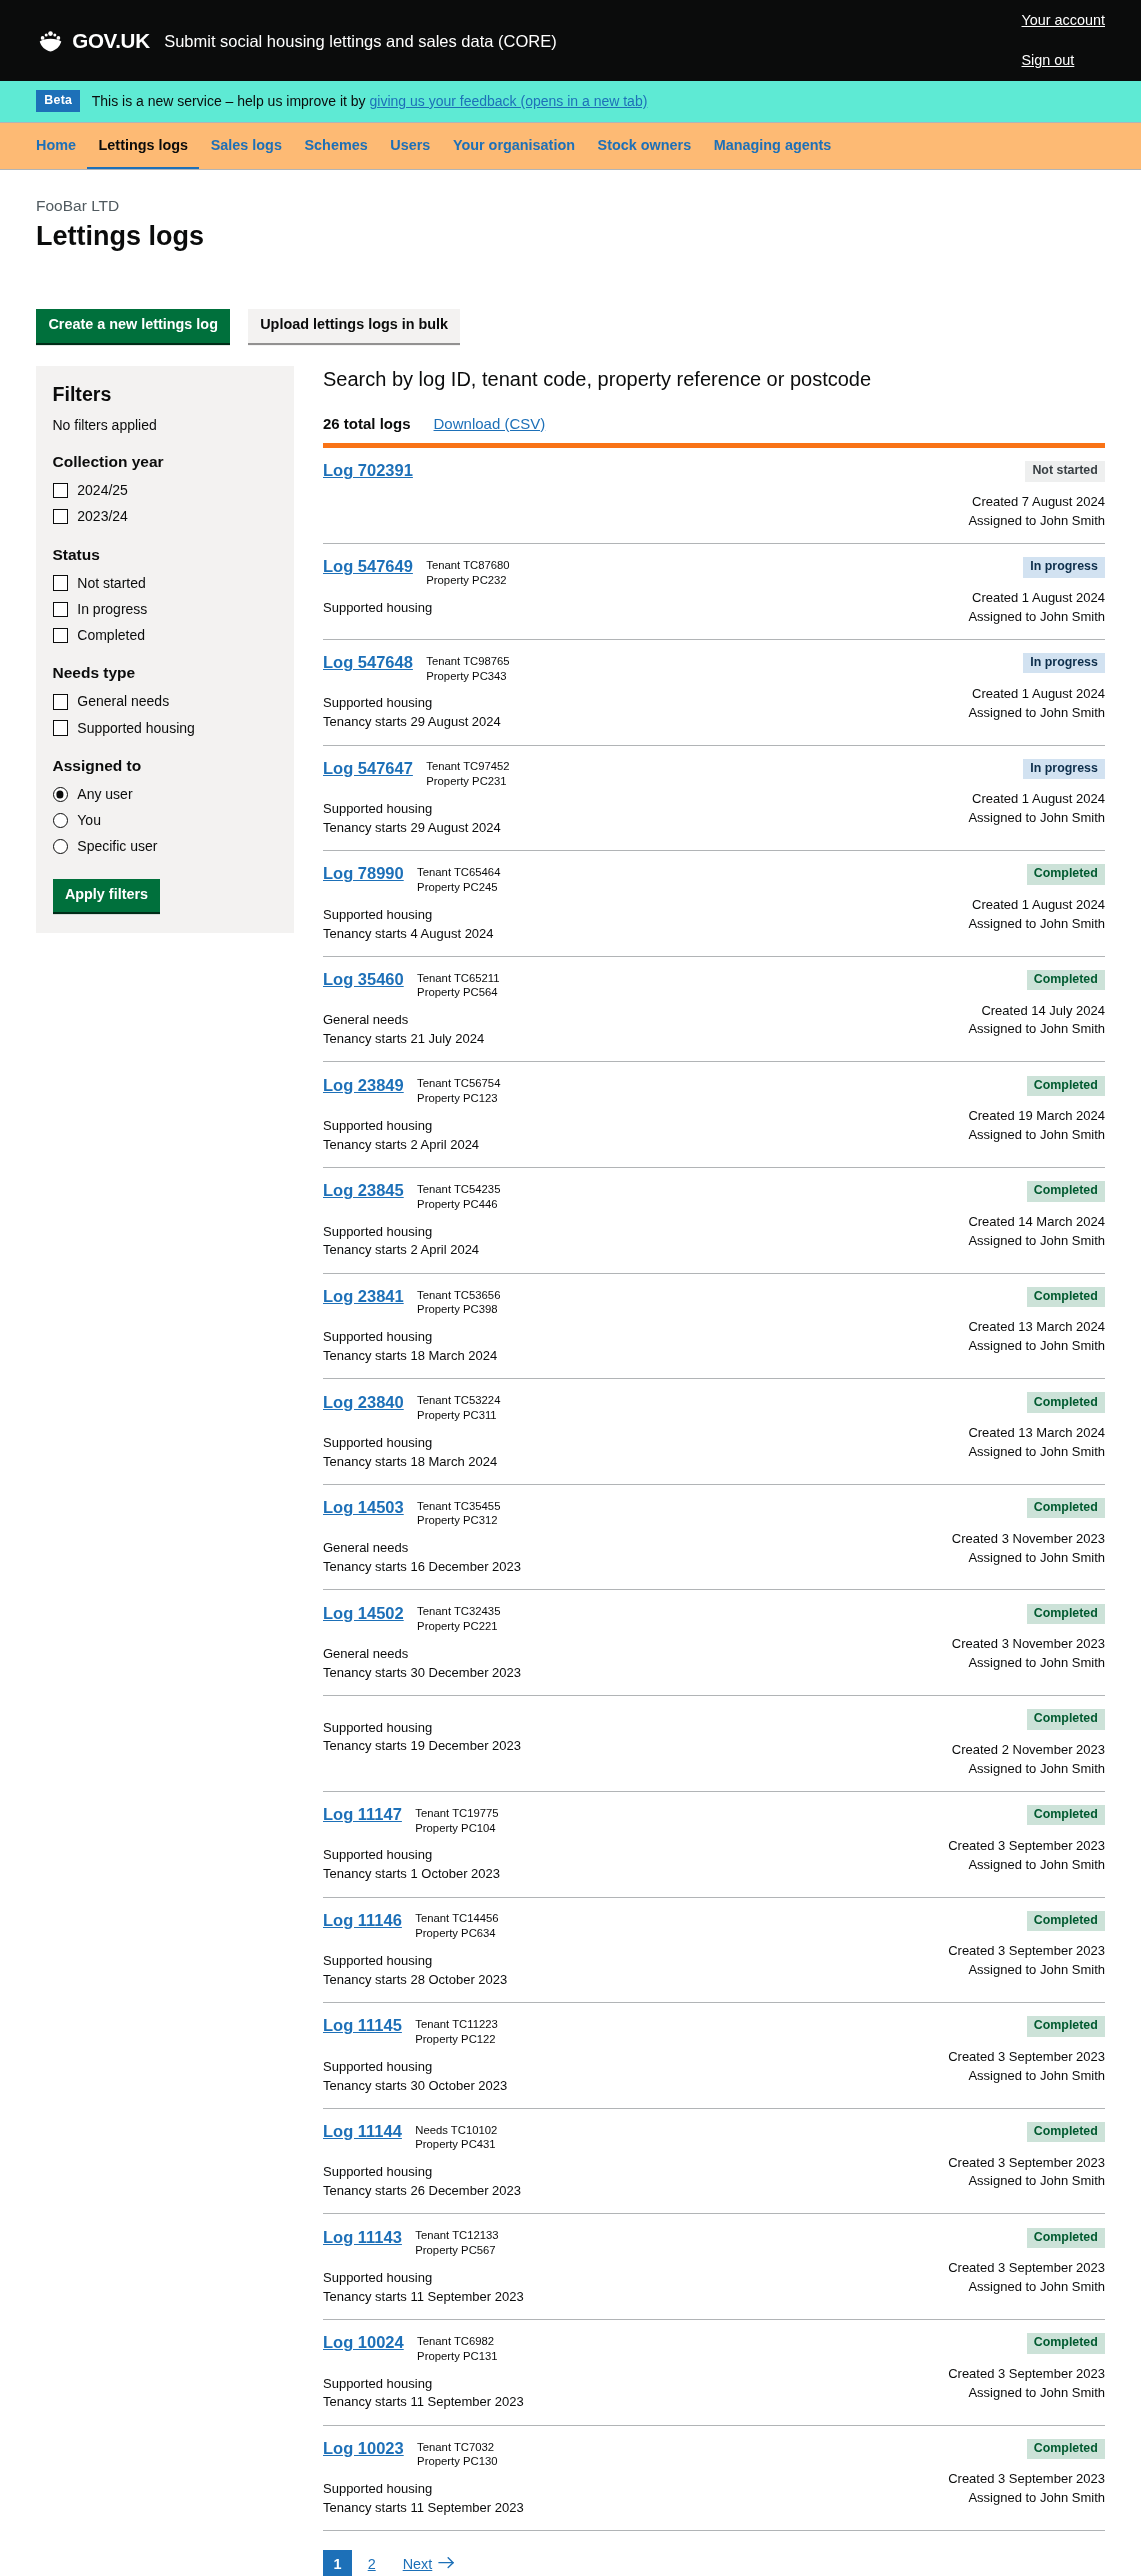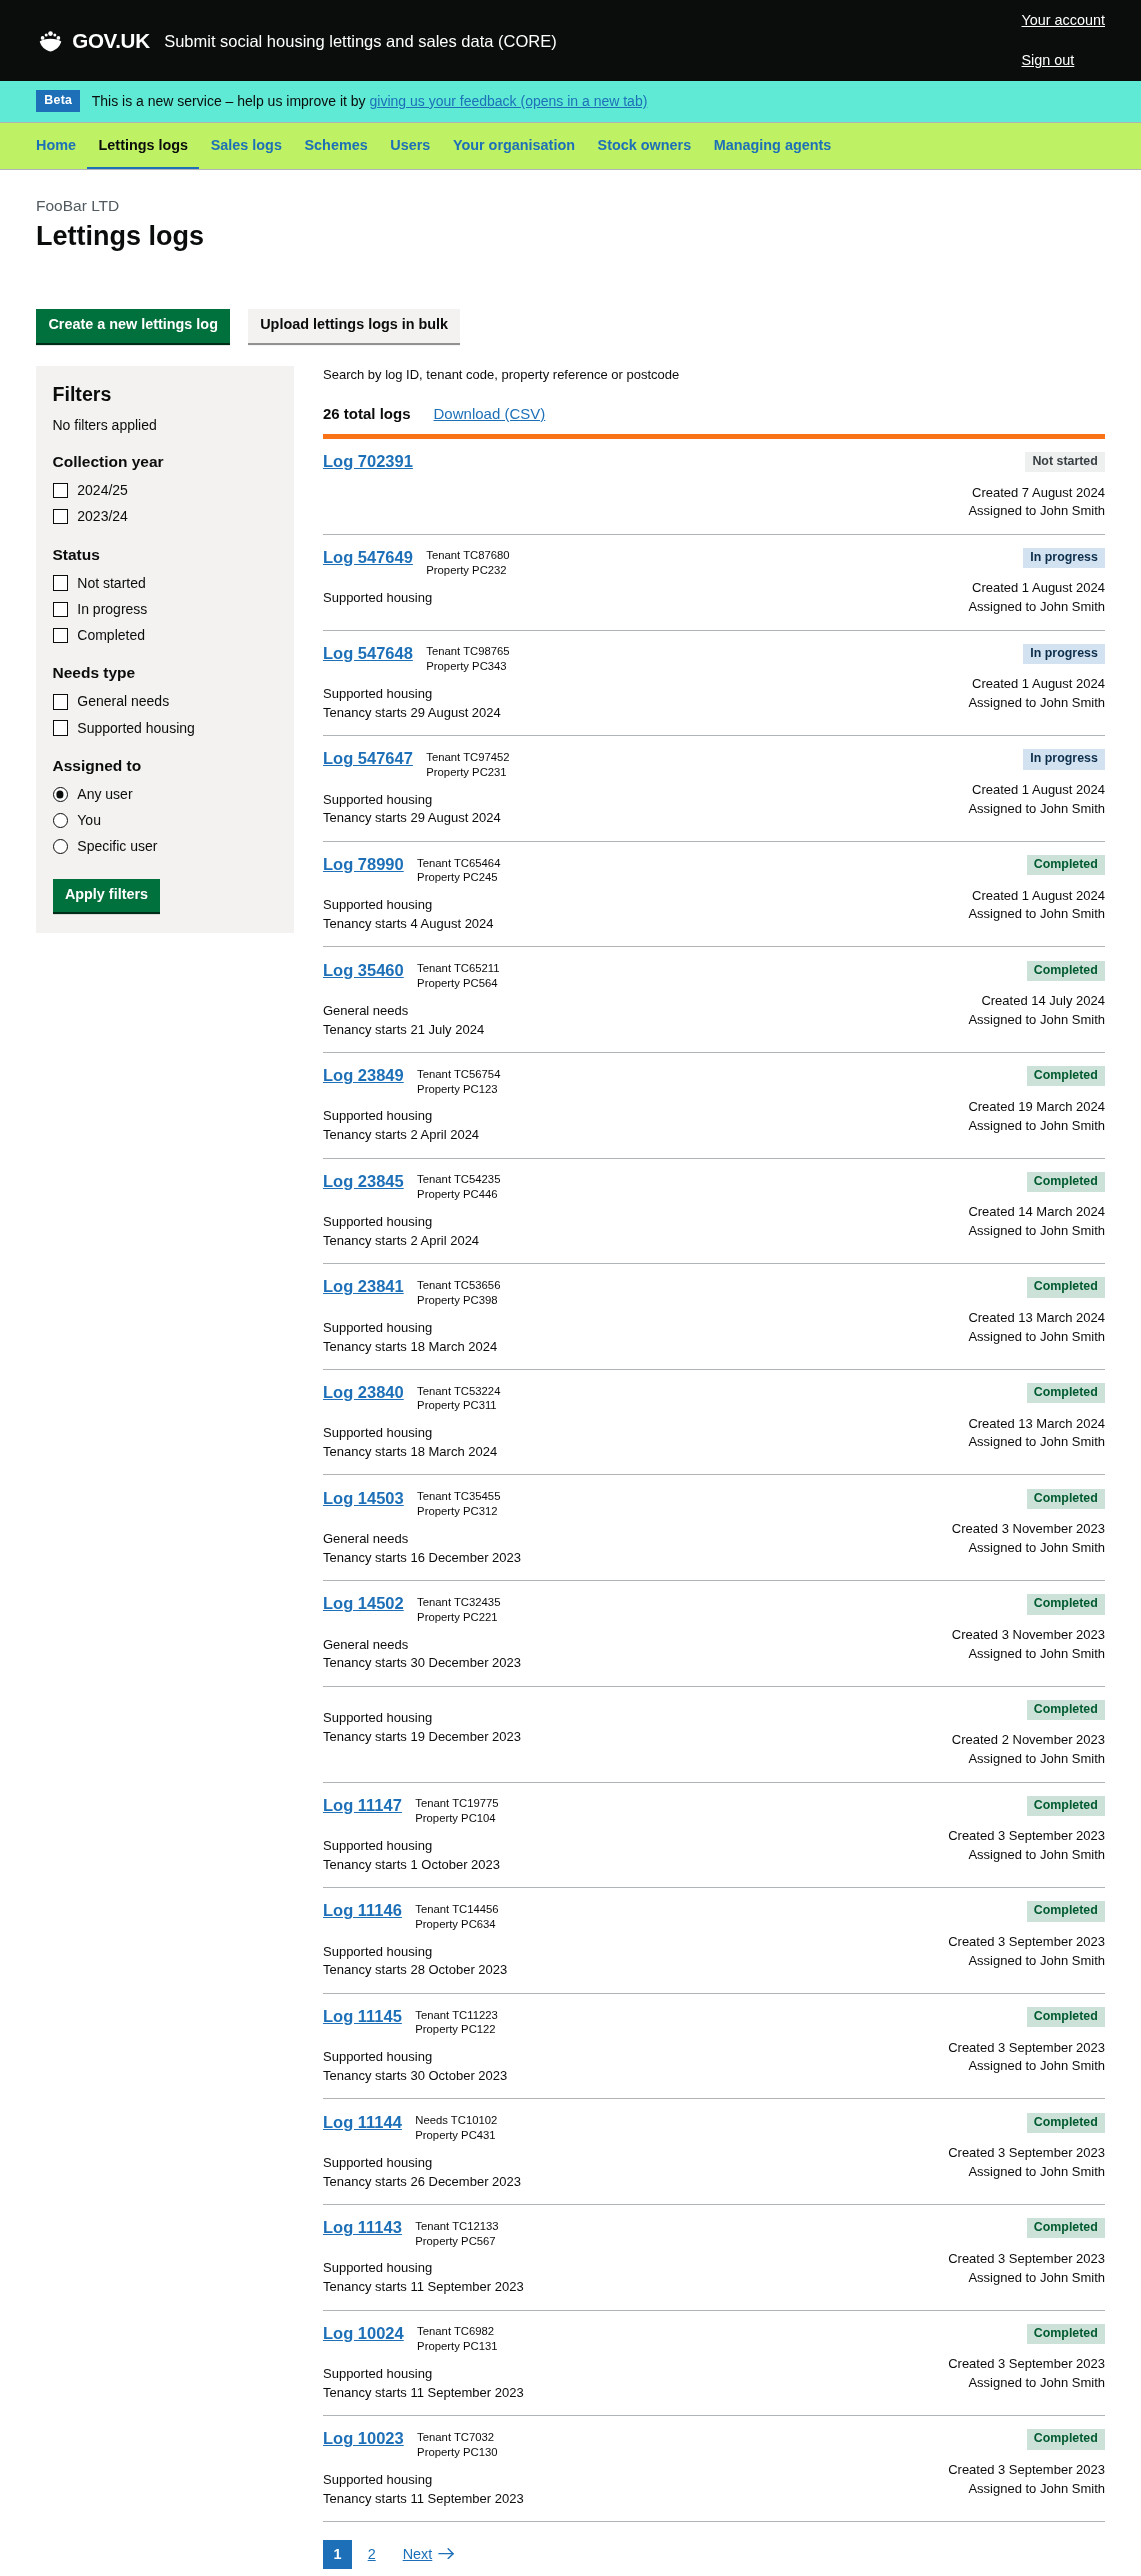--- a/index.html
+++ b/index.html
@@ -74,21 +74,21 @@
   .phase-text { font-size: 14px; color: #0b0c0c; }
   .phase-text a { color: #1d70b8; }
 
   
   .navbar {
     border-bottom: 0.5px solid #b1b4b6;
     padding: 0 36px;
     display: flex;
     align-items: flex-end;
     gap: 0;
-    background: #bef264;
+    background: #fdba74;
   }
   .nav-item {
     font-size: 14.4px;
     font-weight: bold;
     color: #1d70b8;
     text-decoration: none;
     padding: 13.4px 11.3px 11.3px 11.3px;
     border-bottom: 2.6px solid transparent;
     white-space: nowrap;
   }
@@ -191,21 +191,21 @@
     transform: translate(-50%, -50%);
     width: 7.2px; height: 7.2px;
     border-radius: 50%;
     background: #0b0c0c;
   }
   .check-label { font-size: 14px; }
   .apply-btn { margin-top: 4.1px; }
 
   
   .search-label {
-    font-size: 13px;
+    font-size: 20px;
     margin-bottom: 21px;
     display: block;
   }
   .search-row { display: flex; align-items: stretch; margin-bottom: 3.1px; }
   .search-input-wrap {
     flex: 1;
     border: 1px solid #0b0c0c;
     display: flex;
     align-items: center;
     padding: 0 7.2px;

